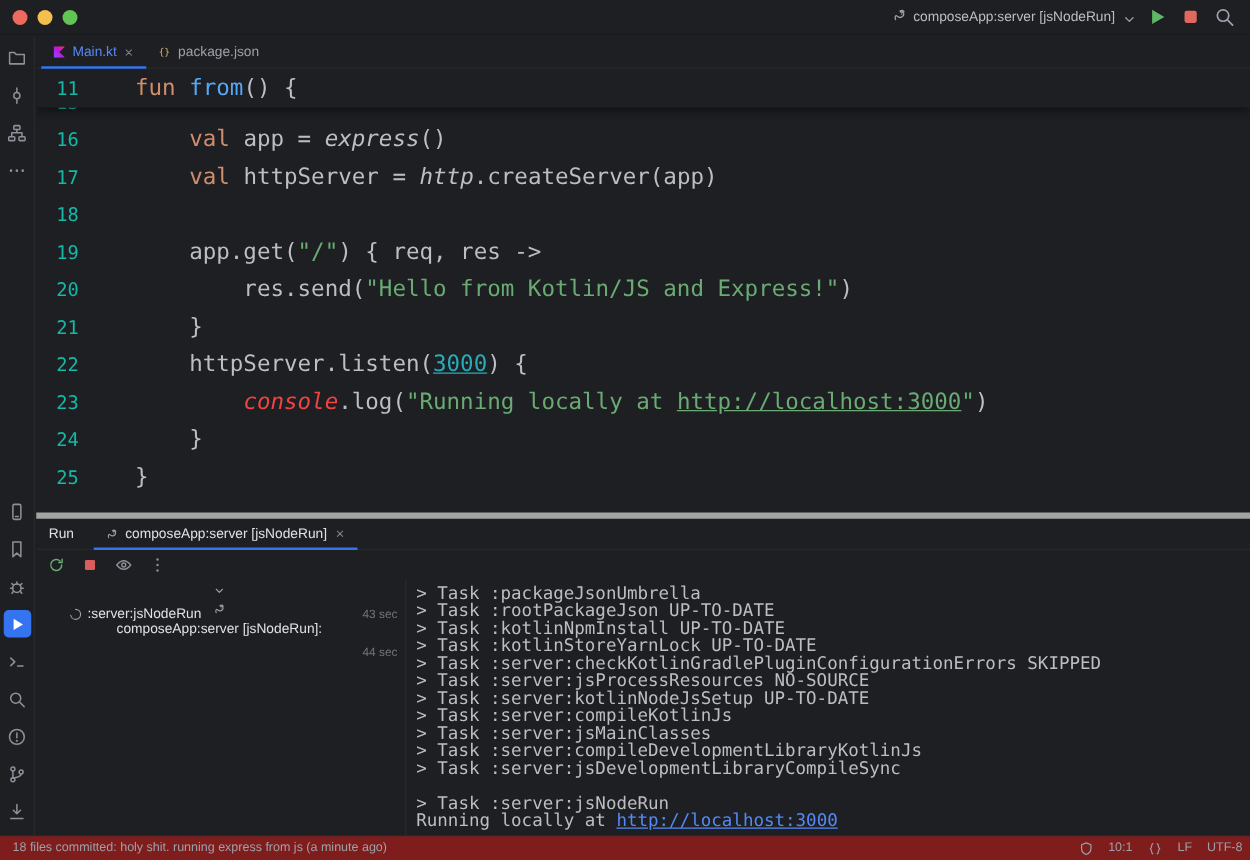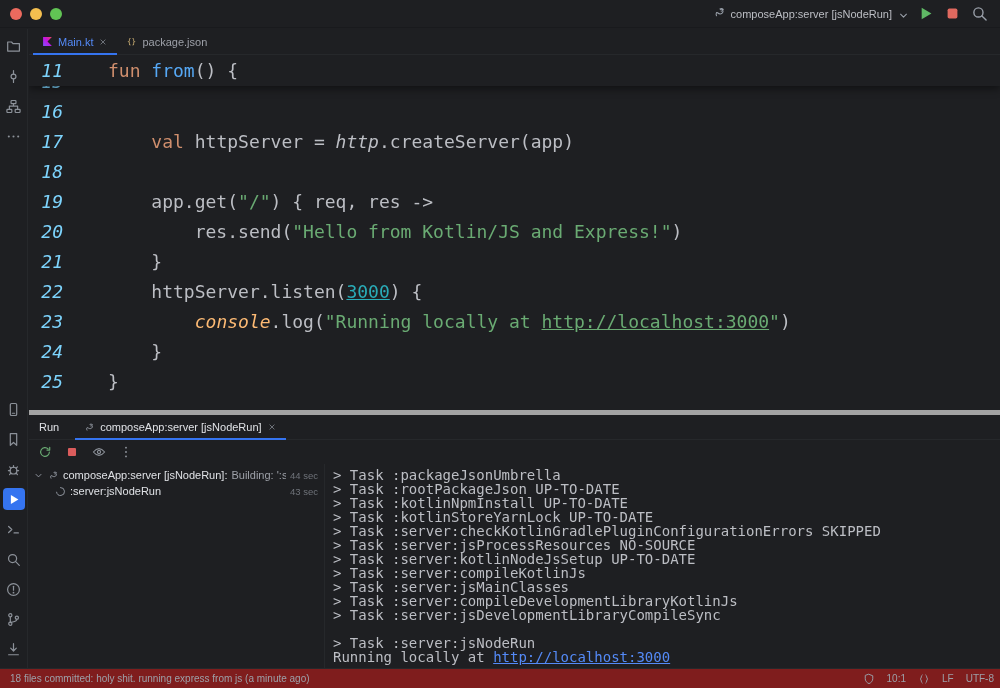--- a/index.html
+++ b/index.html
@@ -41,29 +41,29 @@
   .tab.active { color:#548af7; }
   .tab.active::after { content:""; position:absolute; left:0; right:0; bottom:-1px; height:2px; background:#3574f0; }
   .tab-icon { width:11px; height:11px; color:#9aa0aa; }
   .tab-close { width:10px; height:10px; color:#7f848d; display:inline-flex; }
   .tab-close svg { width:100%; height:100%; }
 
   
   #editor { position:absolute; top:56px; left:29px; right:0; bottom:278px; overflow:hidden;
     font-family:"DejaVu Sans Mono", monospace; font-size:18px; background:#1e1f22; }
   .ed-row { display:flex; height:30px; line-height:30px; white-space:pre; }
-  .ed-gutter { width:34px; text-align:right; color:#7dd3fc; font-size:18px; flex:none;font-style:italic; }
+  .ed-gutter { width:34px; text-align:right; color:#14b8a6; font-size:15px; flex:none; }
   .ed-code { margin-left:45px; color:#bcbec4; }
   .ed-sticky { position:absolute; top:0; left:0; right:0; height:30px; z-index:3;
     background:#1e1f22; box-shadow:0 3px 8px rgba(0,0,0,.45); }
   #rows { position:absolute; top:11px; left:0; right:0; z-index:1; }
   .tok-kw { color:#cf8e6d; } .tok-fn { color:#56a8f5; } .tok-str { color:#6aab73; }
   .tok-strlink { color:#6aab73; text-decoration:underline; }
   .tok-num { color:#2aacb8;text-decoration:underline; } .tok-pl { color:#bcbec4; }
-  .tok-em { color:#bcbec4; font-style:italic; } .tok-emp { color:#fdba74; font-style:italic; }
+  .tok-em { color:#bcbec4; font-style:italic; } .tok-emp { color:#ef4444; font-style:italic; }
 
   
   #run-panel { position:absolute; left:29px; right:0; top:410px; bottom:20px;
     border-top:5px solid #a3a3a3; display:flex; flex-direction:column; background:#1e1f22; }
   .rp-tabs { height:25px; flex:none; display:flex; align-items:center; padding-left:10px;
     border-bottom:1px solid #26282b; font-size:11px; }
   .rp-title { margin-right:16px; color:#dfe1e5; }
   .rp-tab { display:flex; align-items:center; gap:5px; padding:0 9px; height:100%; position:relative; color:#dfe1e5; }
   .rp-tab::after { content:""; position:absolute; left:0; right:0; bottom:-1px; height:2px; background:#3574f0; }
   .rp-tab .icon { width:11px; height:11px; color:#9aa0aa; }
@@ -270,21 +270,21 @@
           <text x="8" y="12" text-anchor="middle" font-size="11" fill="#d5b778" font-family="DejaVu Sans Mono, monospace">{}</text>
         </svg>
       </span>
       <span>package.json</span>
     </div>
   </div>
 
 <div id="editor">
   <div id="rows">
       <div class="ed-row"><div class="ed-gutter">15</div><div class="ed-code"></div></div>
-      <div class="ed-row"><div class="ed-gutter">16</div></div>
+      <div class="ed-row"><div class="ed-gutter">16</div><div class="ed-code"><span class="tok-pl">    </span><span class="tok-kw">val</span><span class="tok-pl"> app = </span><span class="tok-em">express</span><span class="tok-pl">()</span></div></div>
       <div class="ed-row"><div class="ed-gutter">17</div><div class="ed-code"><span class="tok-pl">    </span><span class="tok-kw">val</span><span class="tok-pl"> httpServer = </span><span class="tok-em">http</span><span class="tok-pl">.createServer(app)</span></div></div>
       <div class="ed-row"><div class="ed-gutter">18</div><div class="ed-code"></div></div>
       <div class="ed-row"><div class="ed-gutter">19</div><div class="ed-code"><span class="tok-pl">    app.get(</span><span class="tok-str">"/"</span><span class="tok-pl">) { req, res -&gt;</span></div></div>
       <div class="ed-row"><div class="ed-gutter">20</div><div class="ed-code"><span class="tok-pl">        res.send(</span><span class="tok-str">"Hello from Kotlin/JS and Express!"</span><span class="tok-pl">)</span></div></div>
       <div class="ed-row"><div class="ed-gutter">21</div><div class="ed-code"><span class="tok-pl">    }</span></div></div>
       <div class="ed-row"><div class="ed-gutter">22</div><div class="ed-code"><span class="tok-pl">    httpServer.listen(</span><span class="tok-num">3000</span><span class="tok-pl">) {</span></div></div>
       <div class="ed-row"><div class="ed-gutter">23</div><div class="ed-code"><span class="tok-pl">        </span><span class="tok-emp">console</span><span class="tok-pl">.log(</span><span class="tok-str">"Running locally at </span><span class="tok-strlink">http://localhost:3000</span><span class="tok-str">"</span><span class="tok-pl">)</span></div></div>
       <div class="ed-row"><div class="ed-gutter">24</div><div class="ed-code"><span class="tok-pl">    }</span></div></div>
       <div class="ed-row"><div class="ed-gutter">25</div><div class="ed-code"><span class="tok-pl">}</span></div></div>
     </div>
@@ -332,21 +332,21 @@
       <span class="icon ic-gray">
         <svg viewBox="0 0 16 16" fill="none" stroke="currentColor" stroke-width="1.3" stroke-linecap="round" stroke-linejoin="round">
           <circle cx="8" cy="3" r="1.1" fill="currentColor" stroke="none"></circle>
           <circle cx="8" cy="8" r="1.1" fill="currentColor" stroke="none"></circle>
           <circle cx="8" cy="13" r="1.1" fill="currentColor" stroke="none"></circle>
         </svg>
       </span>
     </div>
   <div class="rp-body">
     <div class="rp-tree" id="rp-tree">
-        <div class="tree-row" style="padding-left: 4px;">
+        <div class="tree-row" style="padding-left: 4px; flex-direction: column;">
           <span class="icon">
             <svg viewBox="0 0 16 16" fill="none" stroke="currentColor" stroke-width="1.3" stroke-linecap="round" stroke-linejoin="round">
               <path d="M4.4 6.4L8 10l3.6-3.6"></path>
             </svg>
           </span>
           <span class="icon">
             <svg viewBox="0 0 16 16" fill="none" stroke="currentColor" stroke-width="1.3" stroke-linecap="round" stroke-linejoin="round">
               <path d="M12.6 4.1c-1.1-1.1-2.8-1.3-4-.5l.9 1c.7-.3 1.6-.1 2.2.5.9.9.8 2.5-.4 3.6-1.8 1.7-4.3.9-5.7-.4-.5-.5-1.3-.3-1.5.4-.4 1.1-.3 2.3.2 3.2"></path>
               <circle cx="10.2" cy="6.4" r=".7" fill="currentColor" stroke="none"></circle>
             </svg>

